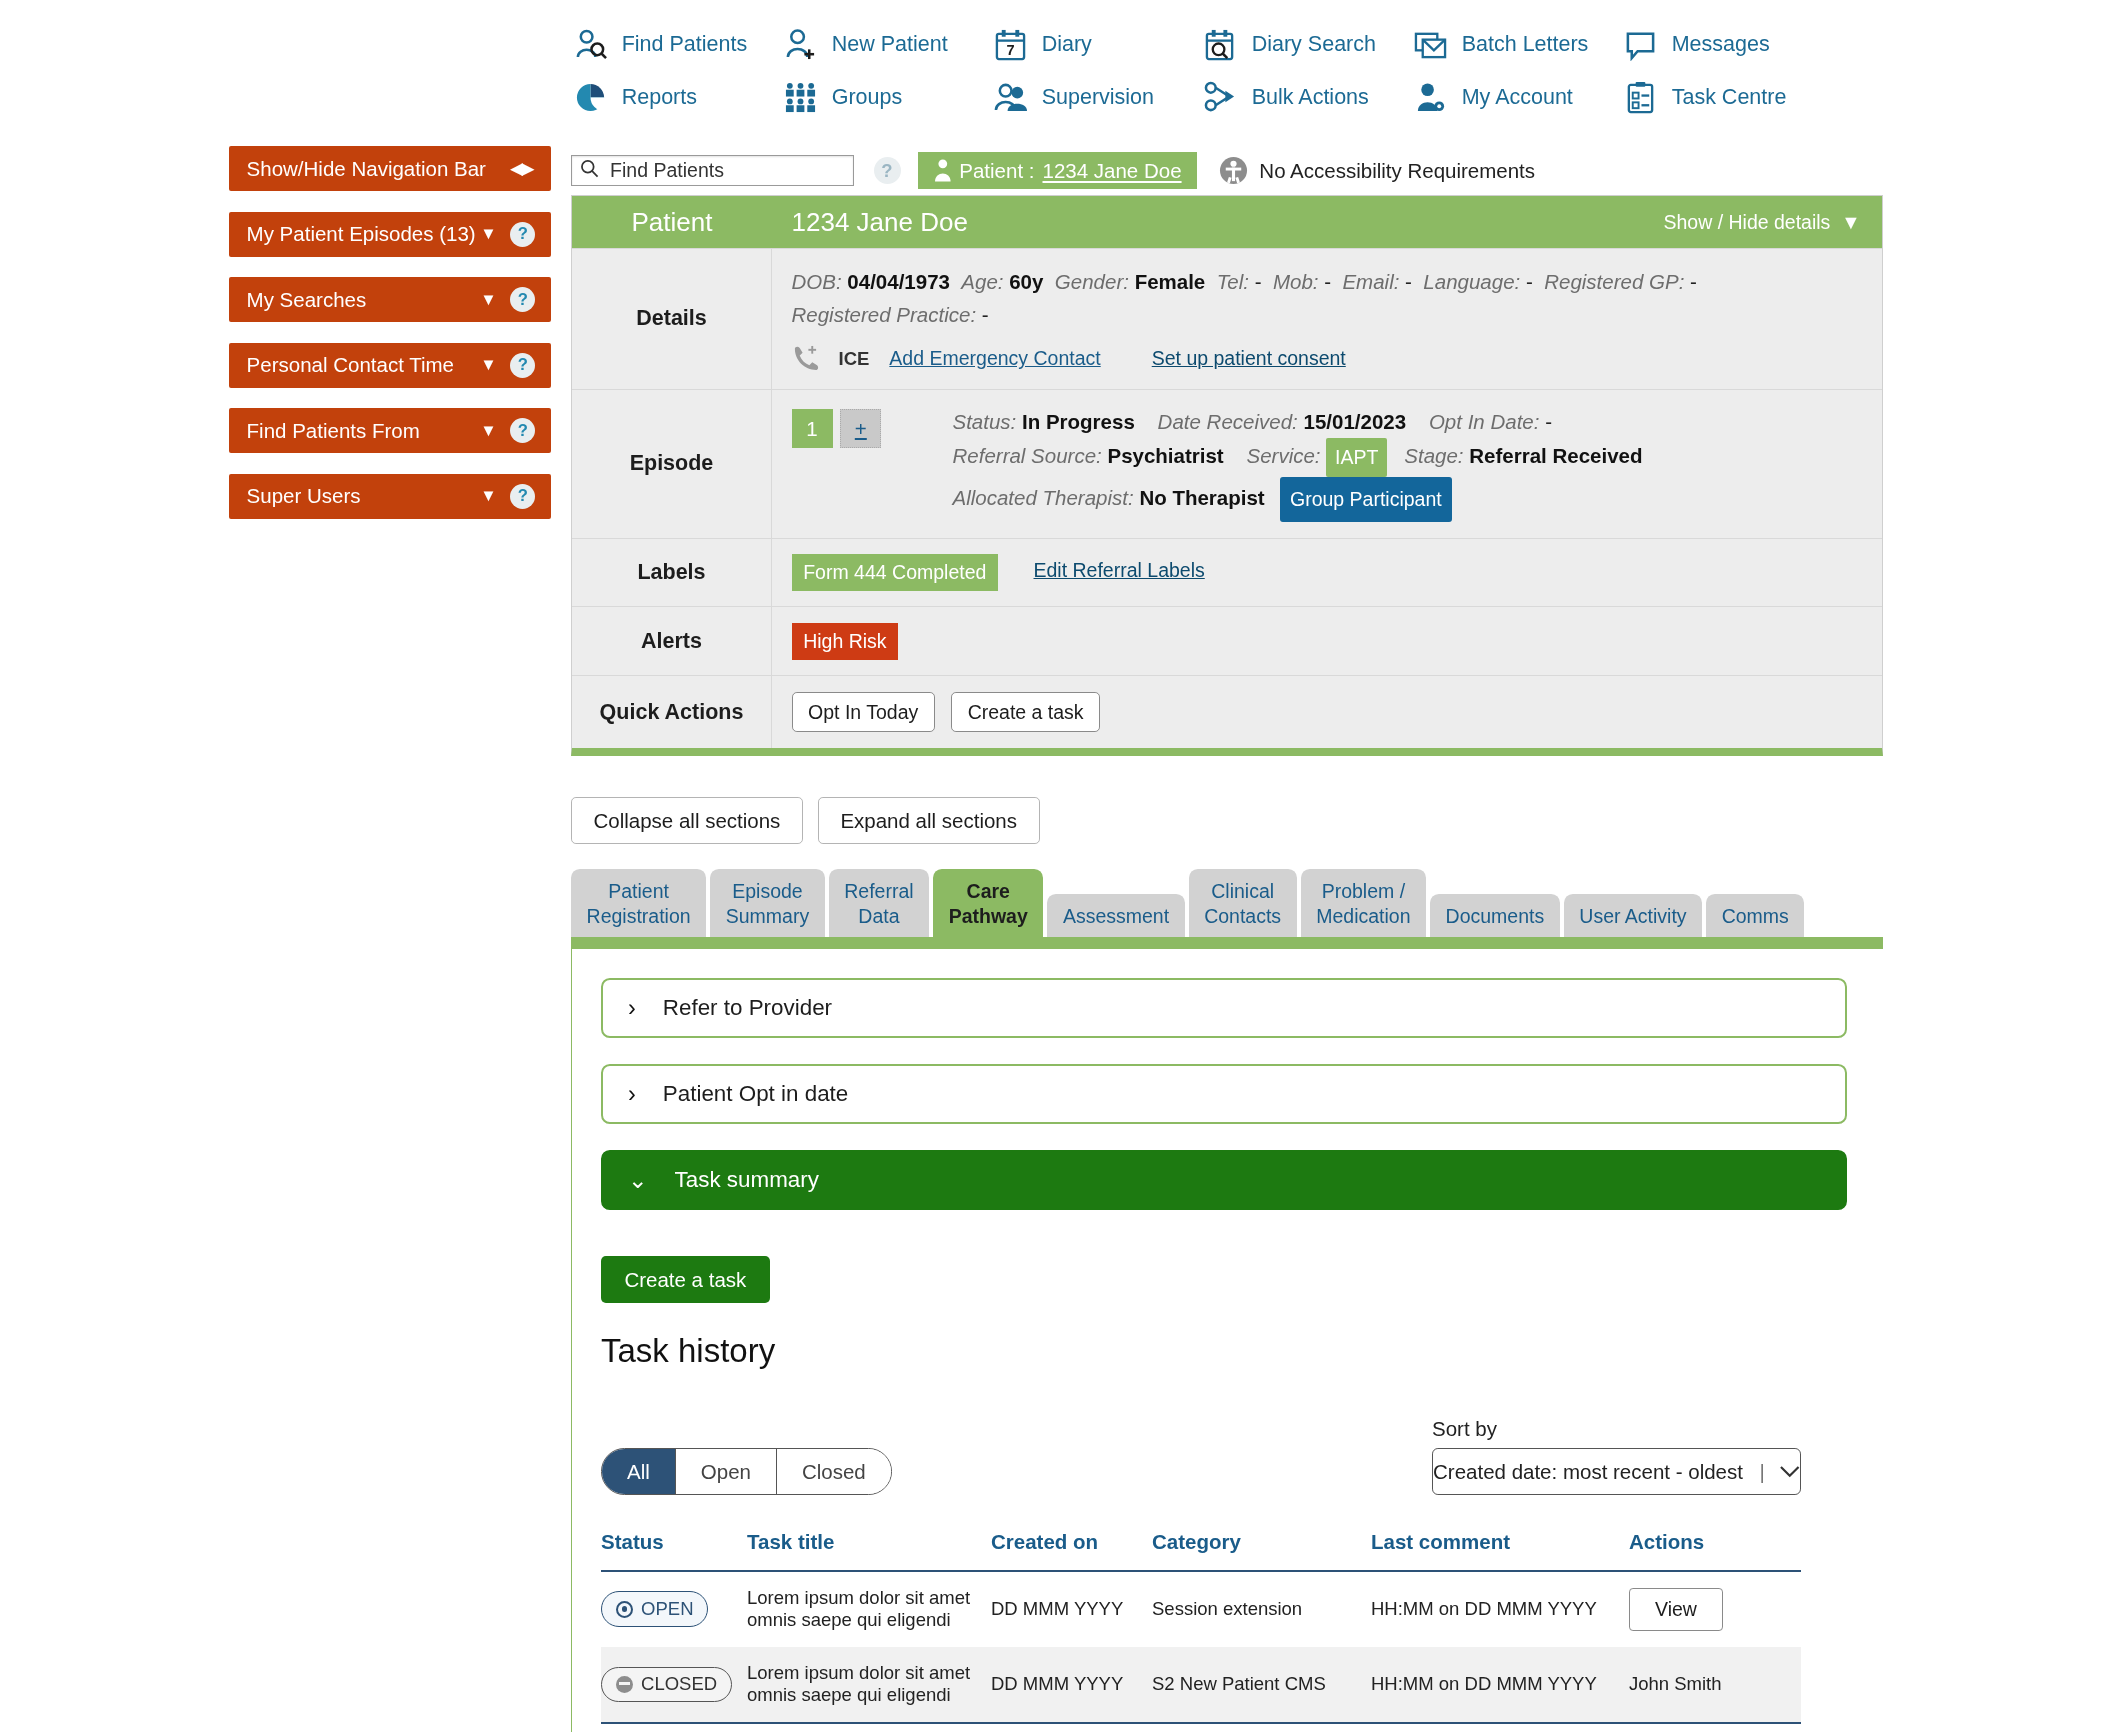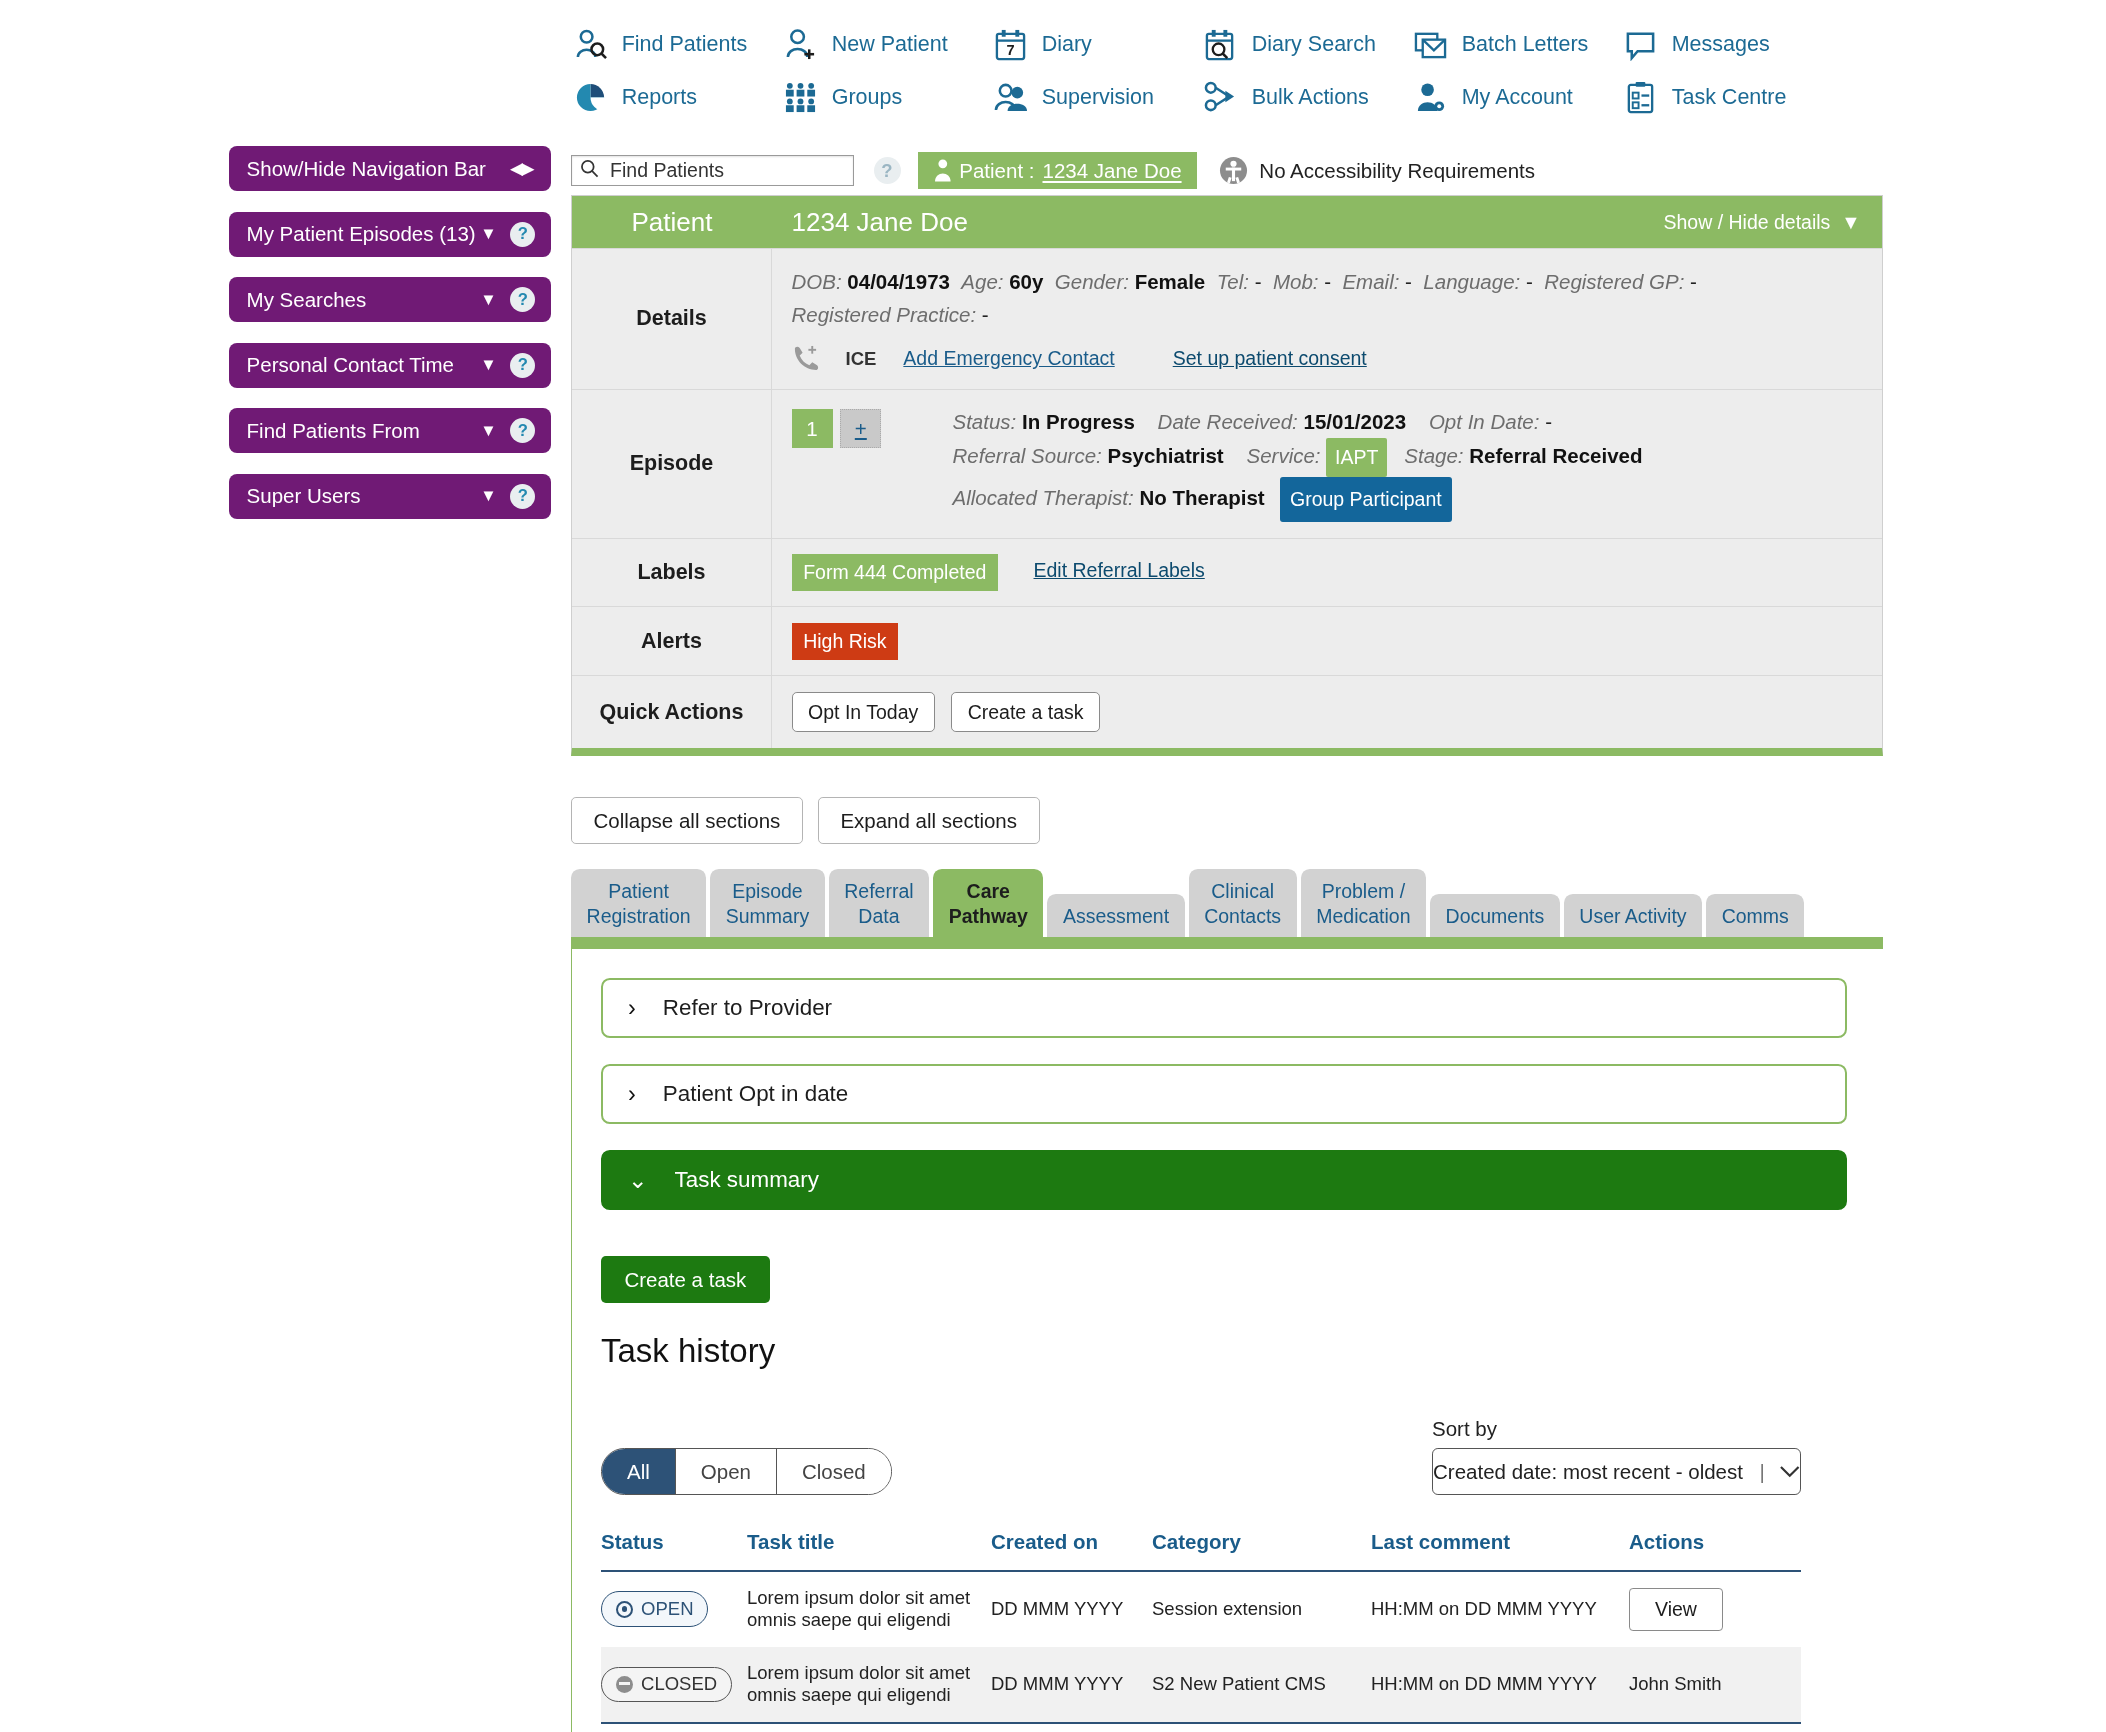--- a/index.html
+++ b/index.html
@@ -32,22 +32,22 @@
   .navrow { display:flex; height:53px; align-items:center; }
   .navitem { display:flex; align-items:center; height:53px; cursor:pointer; }
   .navitem .ico { width:39px; height:39px; margin-right:11.7px; display:flex; align-items:center; justify-content:center; flex:0 0 39px;}
   .navitem .lbl { font-size:21.5px; color:#1c6a94; white-space:nowrap; }
   .nv0 { width:210px; } .nv1 { width:210px; } .nv2 { width:210px; }
   .nv3 { width:210px; } .nv4 { width:210px; } .nv5 { width:auto; }
 
   
   .sidebar { position:absolute; left:229px; top:146px; width:322px; }
   .side-btn {
-    position:relative; height:45px; background:#701a75; color:#fff;
-    margin-bottom:20.5px; display:flex; align-items:center; border-radius:8px;
+    position:relative; height:45px; background:#c2410c; color:#fff;
+    margin-bottom:20.5px; display:flex; align-items:center; border-radius:2px;
     cursor:pointer;
   }
   .side-btn .s-lbl { font-size:20.5px; padding-left:17.6px; flex:1; white-space:nowrap; }
   .side-btn .caret { font-size:16.6px; padding-right:7.8px; }
   .side-btn .arrows { font-size:16.6px; padding-right:17.6px; letter-spacing:-1px; }
   .side-btn .qmark {
     width:25px; height:25px; border-radius:50%; background:#e9eef0; color:#2389b0;
     font-size:16.6px; font-weight:bold; display:flex; align-items:center; justify-content:center;
     margin-right:15.6px; margin-left:5.9px;
   }
@@ -90,21 +90,21 @@
   .pc-row { display:flex; border-top:1px solid #d9d9d9; background:#ededed; }
   .pc-row:first-child { border-top:0; }
   .pc-lab {
     width:200px; flex:0 0 200px; display:flex; align-items:center; justify-content:center;
     font-size:21.5px; font-weight:bold; color:#1d1d1d; border-right:1px solid #d9d9d9;
   }
   .pc-val { flex:1; padding:15.6px 19.5px; }
   .ln { font-size:20.5px; line-height:33px; color:#222; }
   .ln i { color:#6d6d6d; font-style:italic; }
   .ln b { font-weight:bold; color:#111; }
-  .ice-row { display:flex; align-items:center; gap:27px; margin-top:13.7px; }
+  .ice-row { display:flex; align-items:center; gap:20px; margin-top:13.7px; }
   .ice-row .lbl-ice { font-size:18.5px; font-weight:bold; color:#333; }
   .lk { color:#1a5c8a; text-decoration:underline; font-size:19.5px; cursor:pointer; }
   .lk2 { color:#0c4a6e; text-decoration:underline; font-size:19.5px; margin-left:31px; cursor:pointer; }
 
   .ep-wrap { display:flex; }
   .ep-nums { width:161px; flex:0 0 161px; display:flex; gap:7.8px; padding-top:3.9px; }
   .ep-n {
     width:41px; height:39px; display:flex; align-items:center; justify-content:center;
     font-size:20.5px; color:#fff; background:#8cba63; cursor:pointer;
   }

